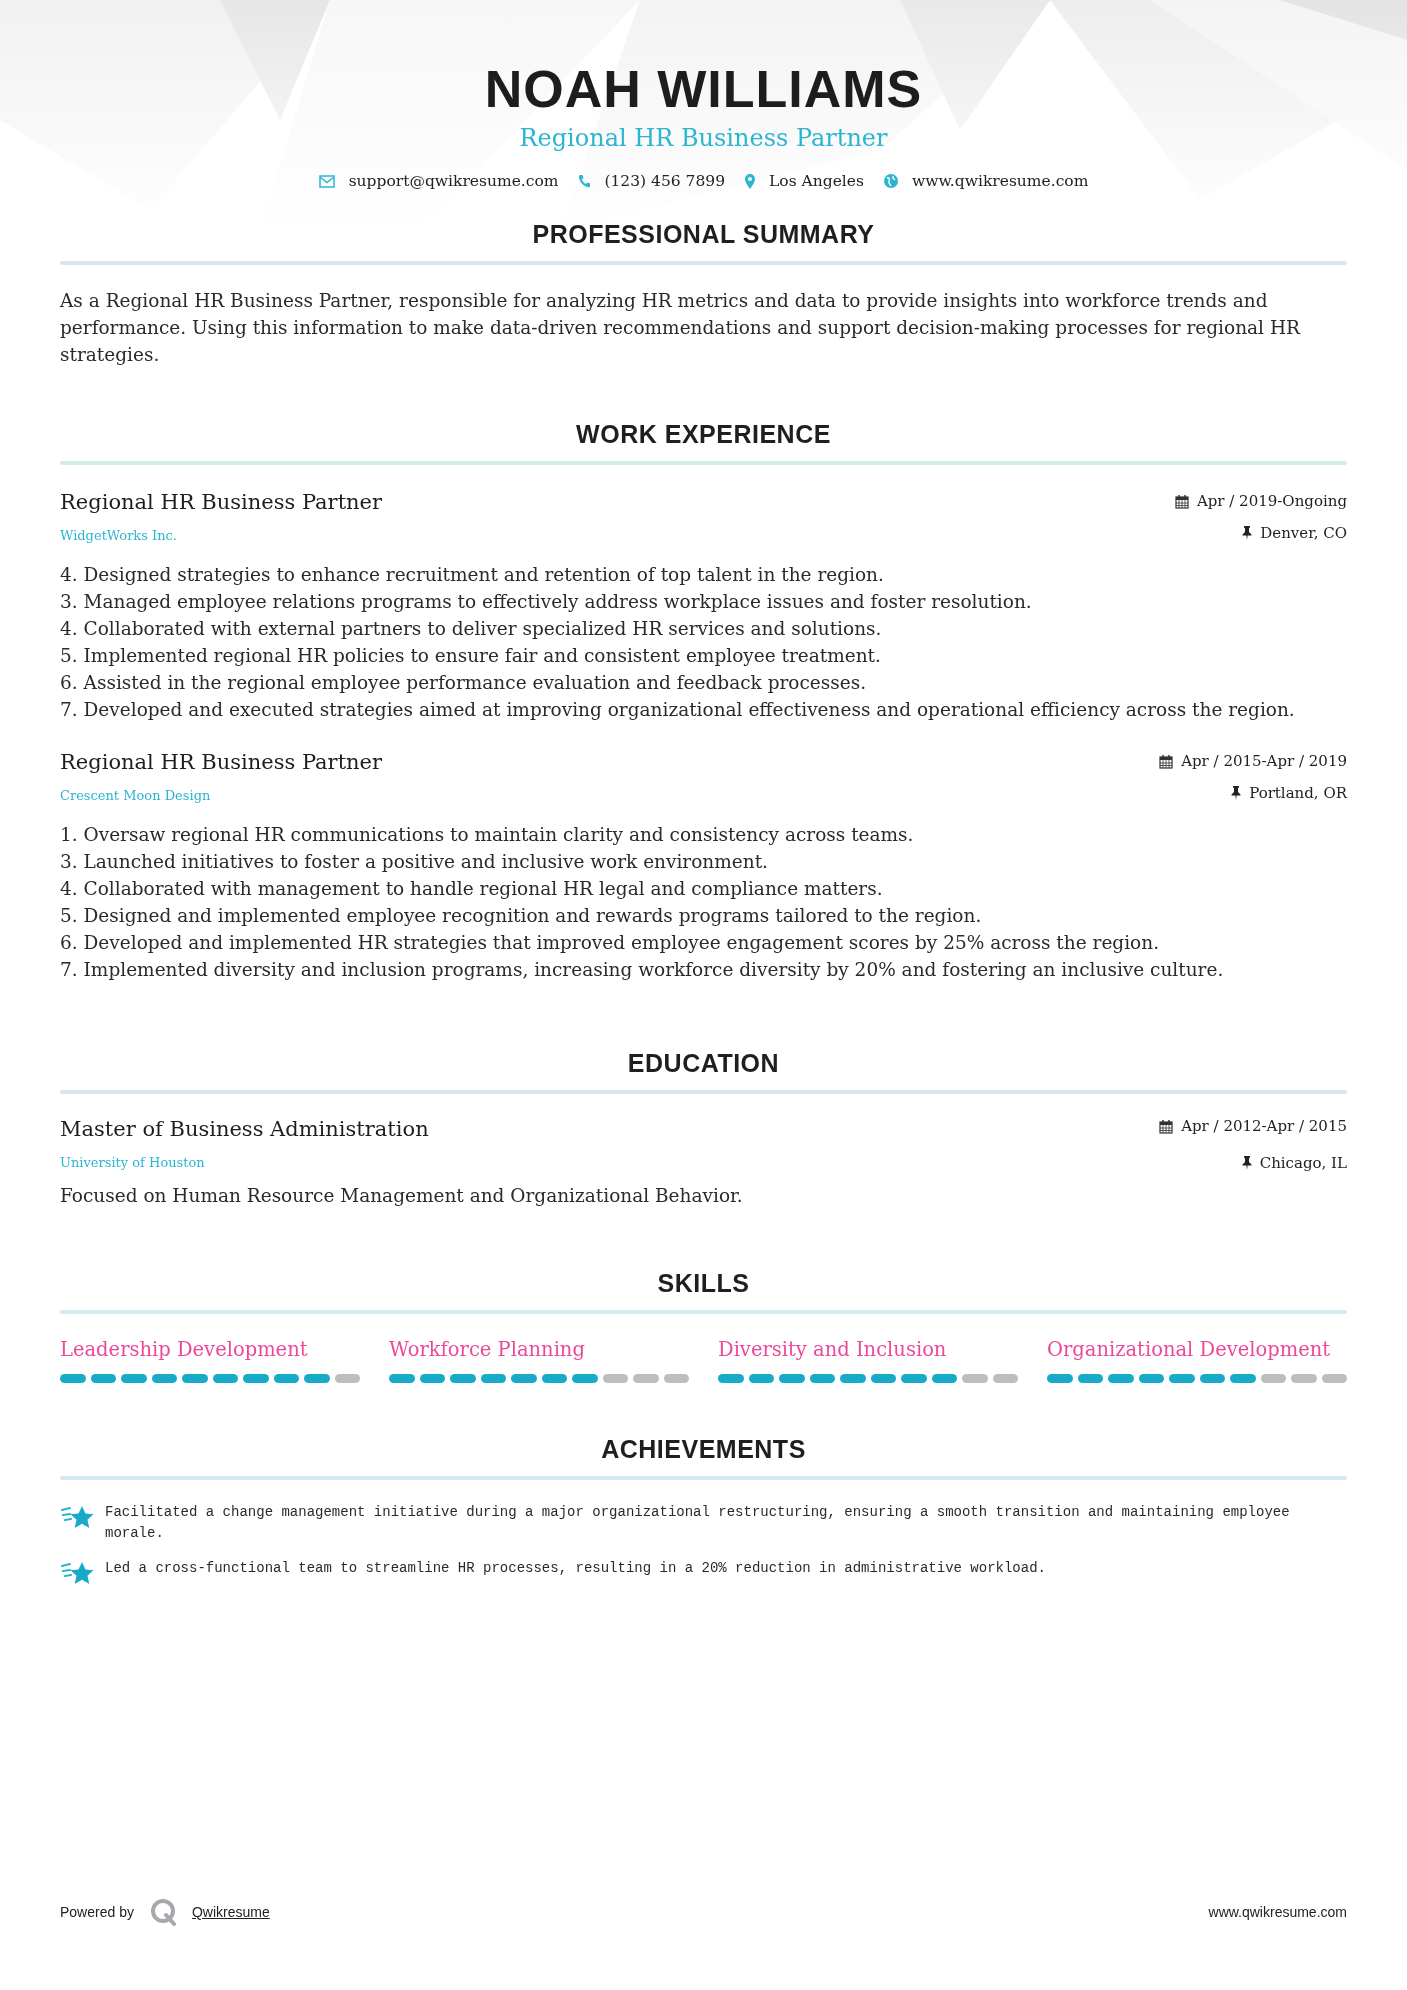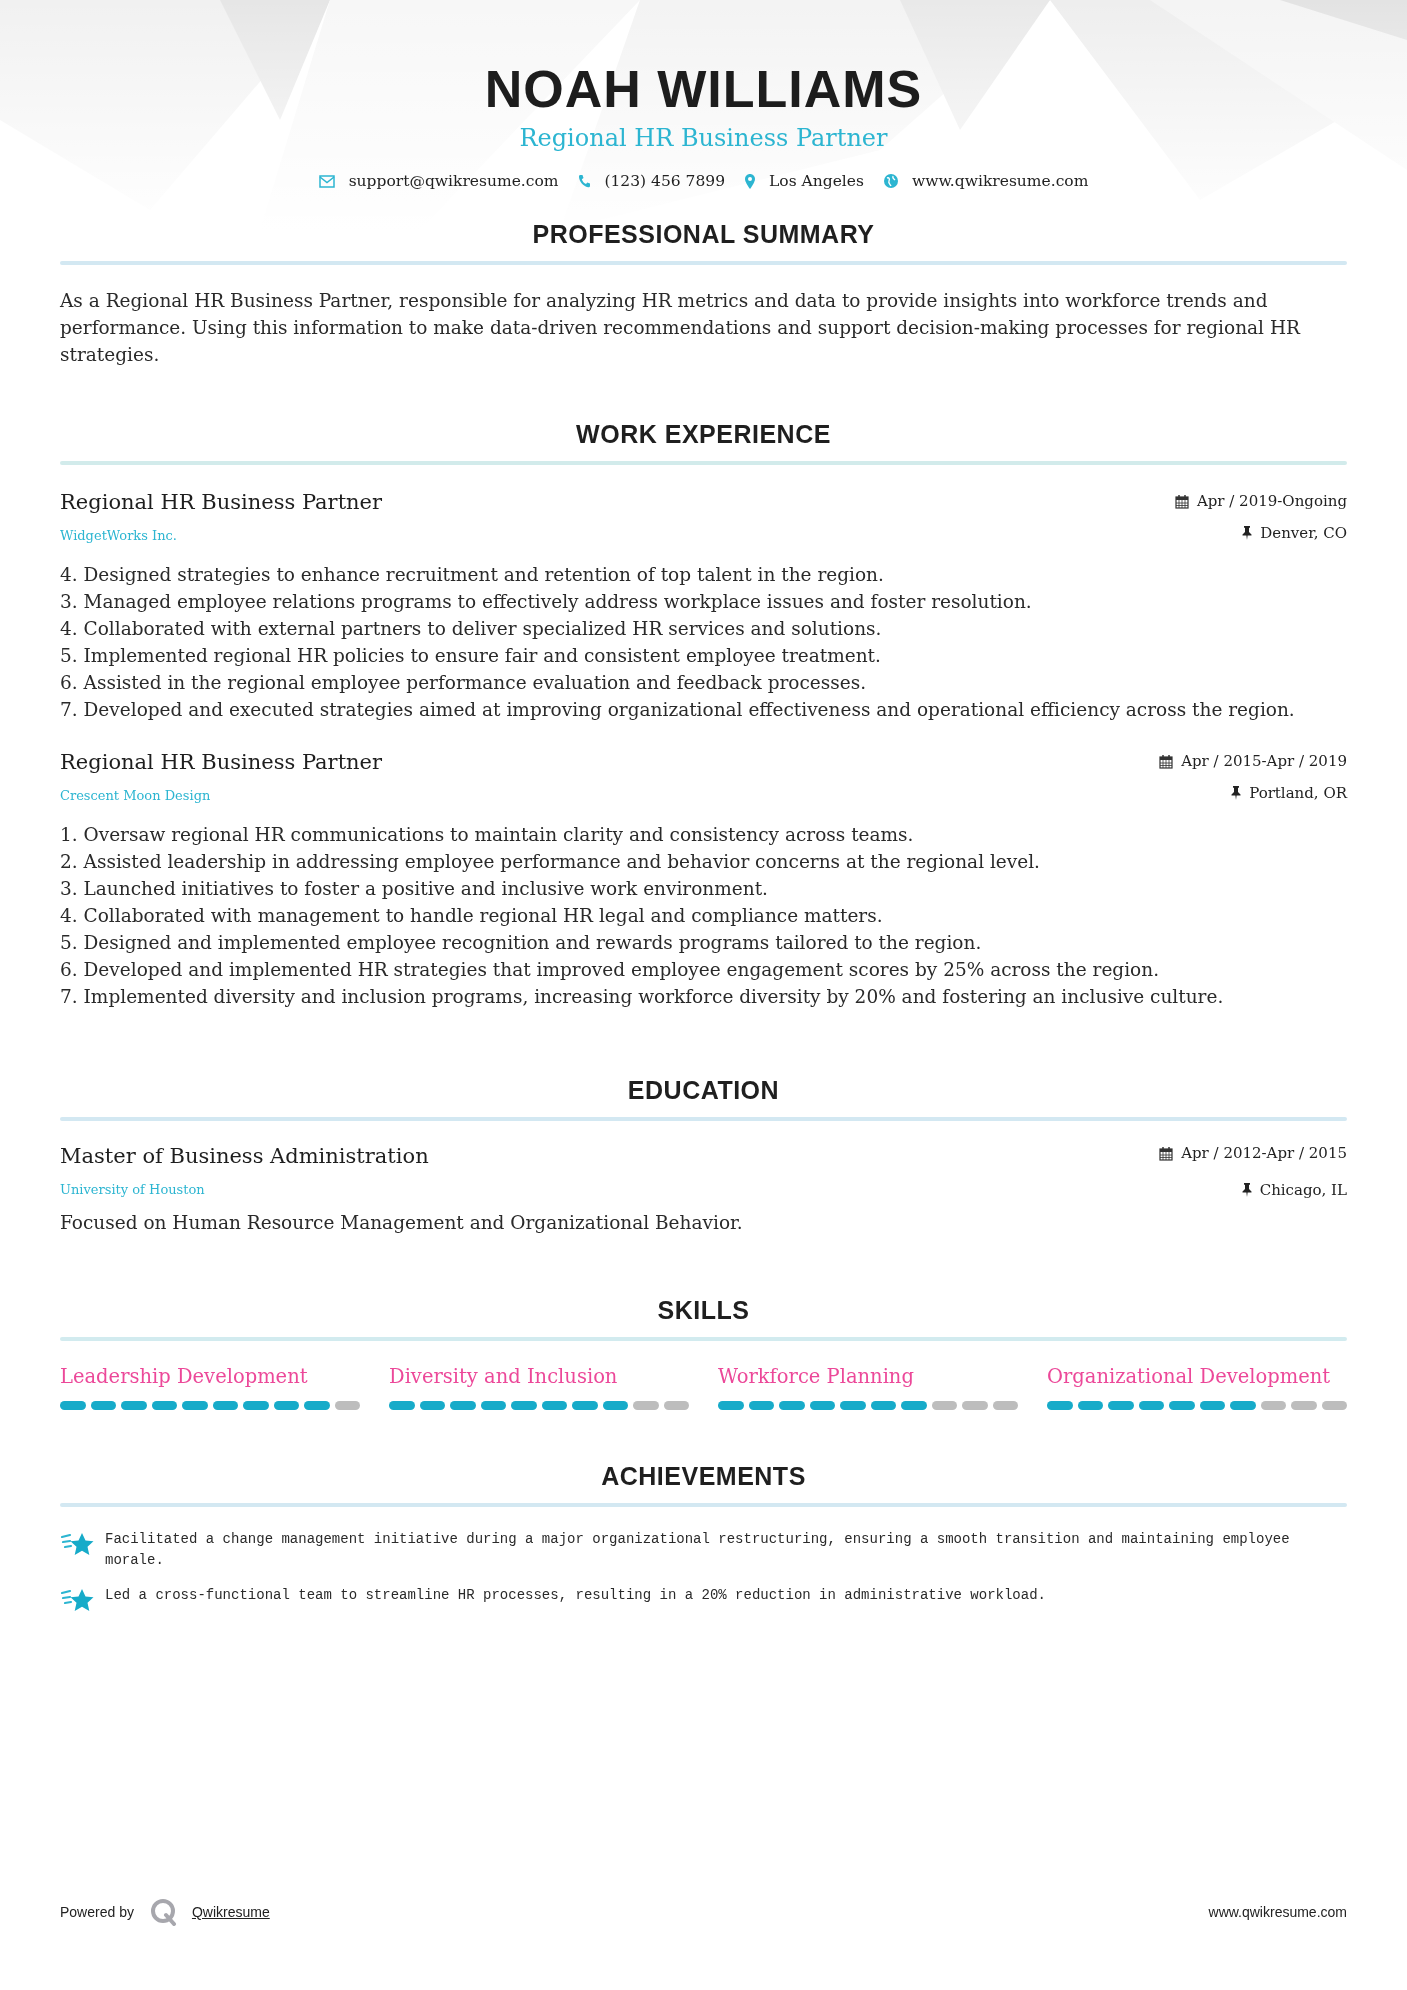--- a/index.html
+++ b/index.html
@@ -170,21 +170,20 @@
           <div class="meta-row" style="margin-top:12px;">
             <svg width="10" height="14" viewBox="0 0 10 14">
                 <path d="M2,0 H8 V1.5 L7,2 V6 L9.5,8.5 V9.5 H5.6 L5,14 L4.4,9.5 H0.5 V8.5 L3,6 V2 L2,1.5 Z" fill="#222"></path>
               </svg>
             <span>Portland, OR</span>
           </div>
         </div>
       </div>
       <ol class="bullets">
         <li>1. Oversaw regional HR communications to maintain clarity and consistency across teams.</li>
-        <li>2. Assisted leadership in addressing employee performance and behavior concerns at the regional level.</li>
         <li>3. Launched initiatives to foster a positive and inclusive work environment.</li>
         <li>4. Collaborated with management to handle regional HR legal and compliance matters.</li>
         <li>5. Designed and implemented employee recognition and rewards programs tailored to the region.</li>
         <li>6. Developed and implemented HR strategies that improved employee engagement scores by 25% across the region.</li>
         <li>7. Implemented diversity and inclusion programs, increasing workforce diversity by 20% and fostering an inclusive culture.</li>
       </ol>
     </div>
   </div>
 
   <div style="margin-top:66px;">
@@ -232,45 +231,45 @@
             <span class="dot on"></span>
             <span class="dot on"></span>
             <span class="dot on"></span>
             <span class="dot on"></span>
             <span class="dot on"></span>
             <span class="dot on"></span>
             <span class="dot"></span>
           </div>
       </div>
       <div class="skill">
+        <div class="skill-name">Workforce Planning</div>
+        <div class="dots">
+            <span class="dot on"></span>
+            <span class="dot on"></span>
+            <span class="dot on"></span>
+            <span class="dot on"></span>
+            <span class="dot on"></span>
+            <span class="dot on"></span>
+            <span class="dot on"></span>
+            <span class="dot"></span>
+            <span class="dot"></span>
+            <span class="dot"></span>
+          </div>
+      </div>
+      <div class="skill">
         <div class="skill-name">Diversity and Inclusion</div>
         <div class="dots">
             <span class="dot on"></span>
             <span class="dot on"></span>
             <span class="dot on"></span>
             <span class="dot on"></span>
             <span class="dot on"></span>
             <span class="dot on"></span>
             <span class="dot on"></span>
             <span class="dot on"></span>
-            <span class="dot"></span>
-            <span class="dot"></span>
-          </div>
-      </div>
-      <div class="skill">
-        <div class="skill-name">Workforce Planning</div>
-        <div class="dots">
-            <span class="dot on"></span>
-            <span class="dot on"></span>
-            <span class="dot on"></span>
-            <span class="dot on"></span>
-            <span class="dot on"></span>
-            <span class="dot on"></span>
-            <span class="dot on"></span>
-            <span class="dot"></span>
             <span class="dot"></span>
             <span class="dot"></span>
           </div>
       </div>
       <div class="skill">
         <div class="skill-name">Organizational Development</div>
         <div class="dots">
             <span class="dot on"></span>
             <span class="dot on"></span>
             <span class="dot on"></span>

